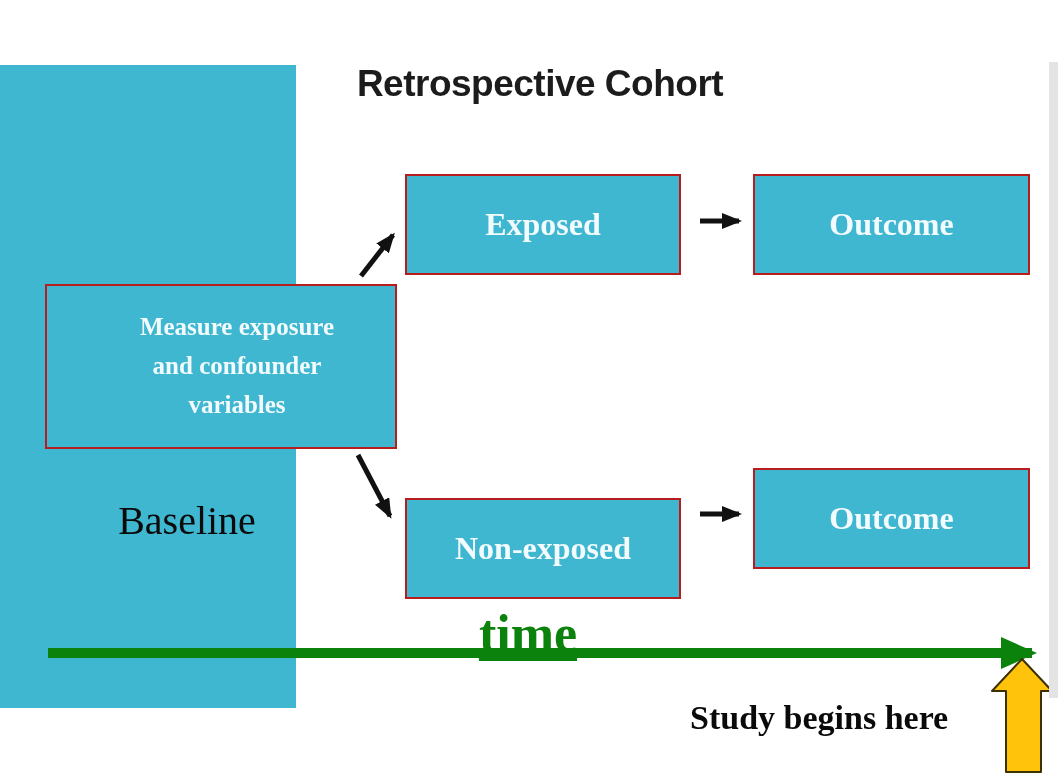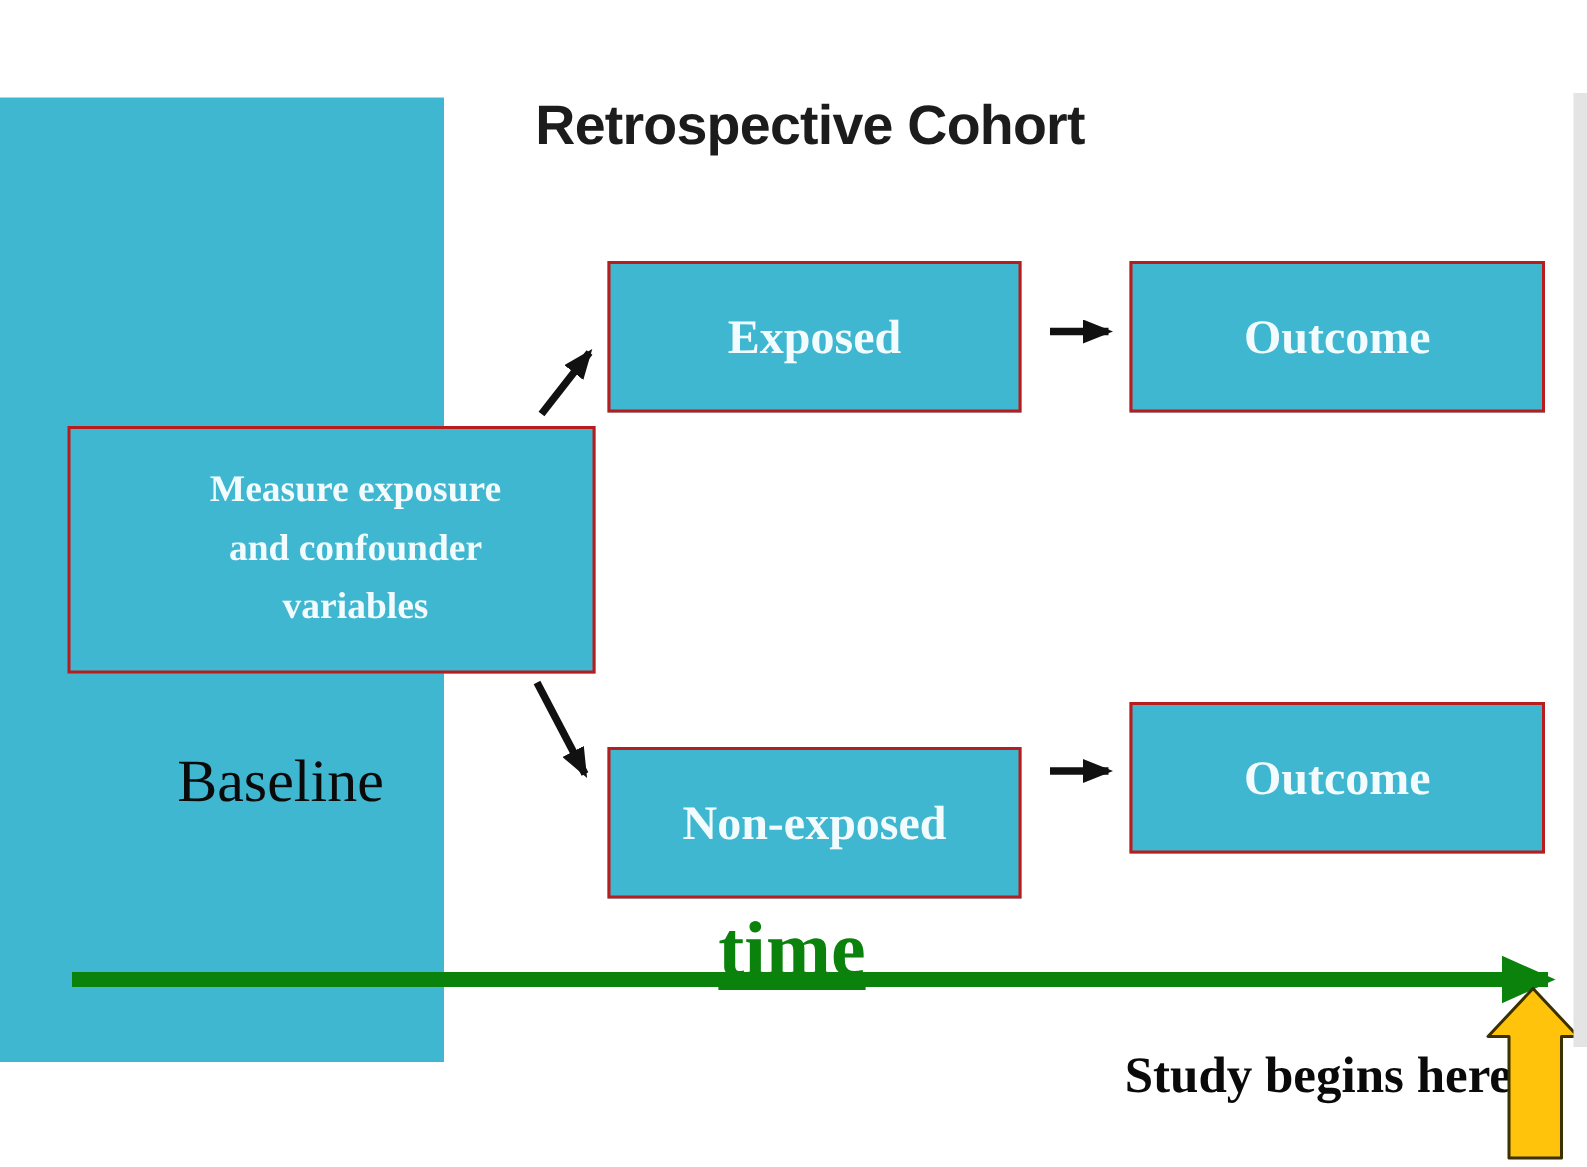--- a/index.html
+++ b/index.html
@@ -74,21 +74,21 @@
     color: #0b820b;
     white-space: nowrap;
     text-decoration: underline;
     text-decoration-thickness: 5px;
     text-underline-offset: 5px;
   }
   .label-study {
     position: absolute;
     left: 690px; top: 699px;
     width: 318px;
-    text-align: right;
+    text-align: left;
     font-weight: 700;
     font-size: 34px;
     color: #0a0a0a;
     white-space: nowrap;
   }
   .arrow-layer {
     position: absolute;
     left: 0; top: 0;
     width: 1058px; height: 778px;
     pointer-events: none;

